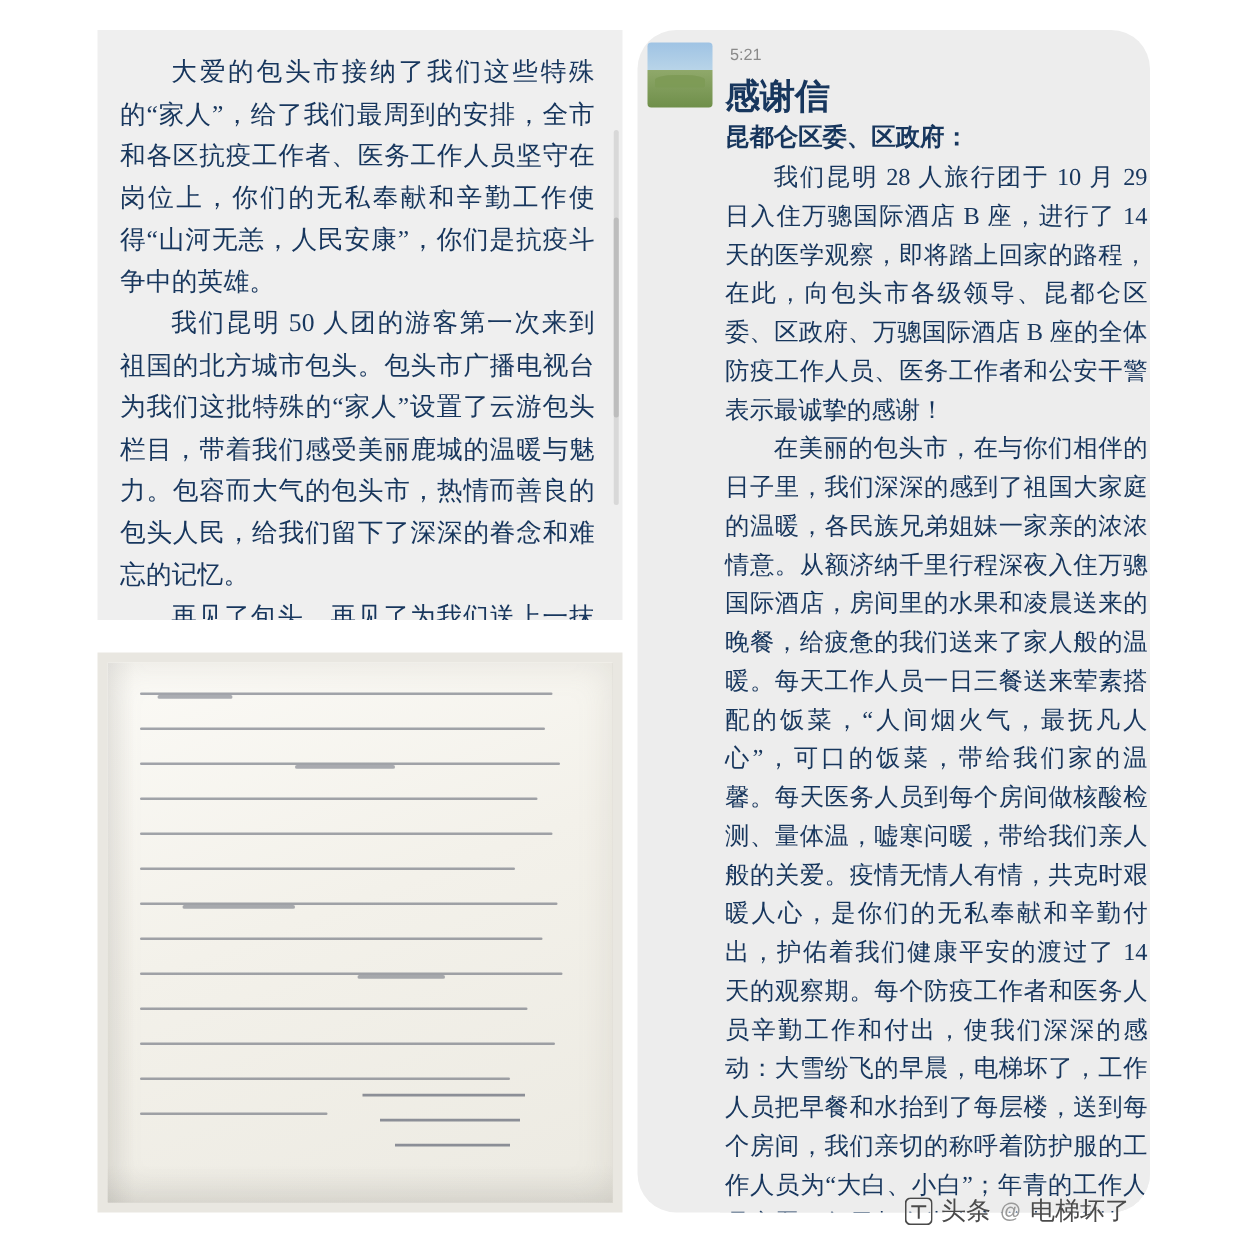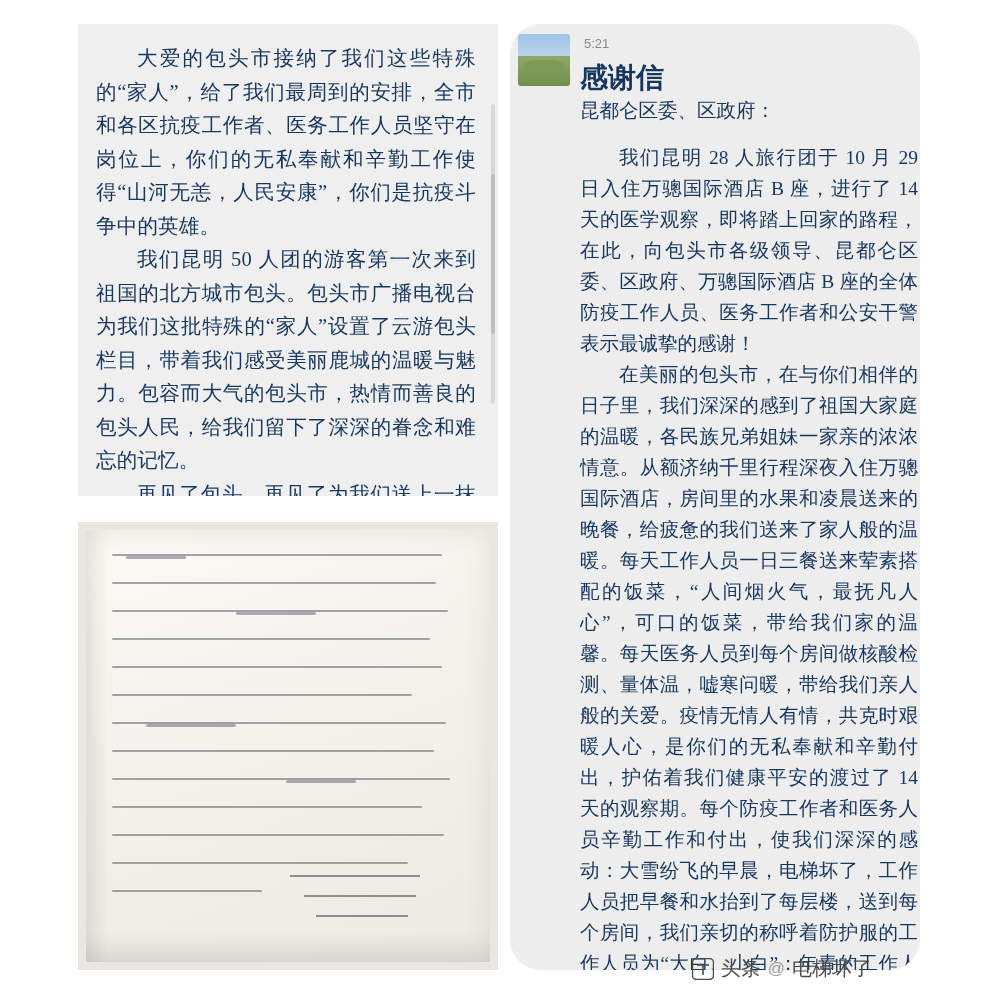--- a/index.html
+++ b/index.html
@@ -13,20 +13,21 @@
     font-family: "Liberation Sans", sans-serif;
     overflow: hidden;
     position: relative;
   }
   .page {
     position: absolute;
     left: 0; top: 0;
     width: 890px;
     height: 994px;
     background: #ffffff;
+    padding-left: 32px;
   }
 
   
   .left-col {
     position: absolute;
     left: 78px;
     top: 24px;
     width: 420px;
     height: 946px;
   }
@@ -182,22 +183,22 @@
     line-height: 31px;
     text-align: justify;
     font-family: "Liberation Serif", "DejaVu Serif", serif;
   }
   .bubble .title {
     font-weight: bold;
     font-size: 28px;
     margin-bottom: 2px;
   }
   .bubble .salutation {
-    font-weight: normal;
-    margin-bottom: 16px;
+    font-weight: bold;
+    margin-bottom: 1px;
   }
   .bubble p {
     margin: 0;
     text-indent: 2em;
   }
 
   
   .footer {
     position: absolute;
     right: 18px;

